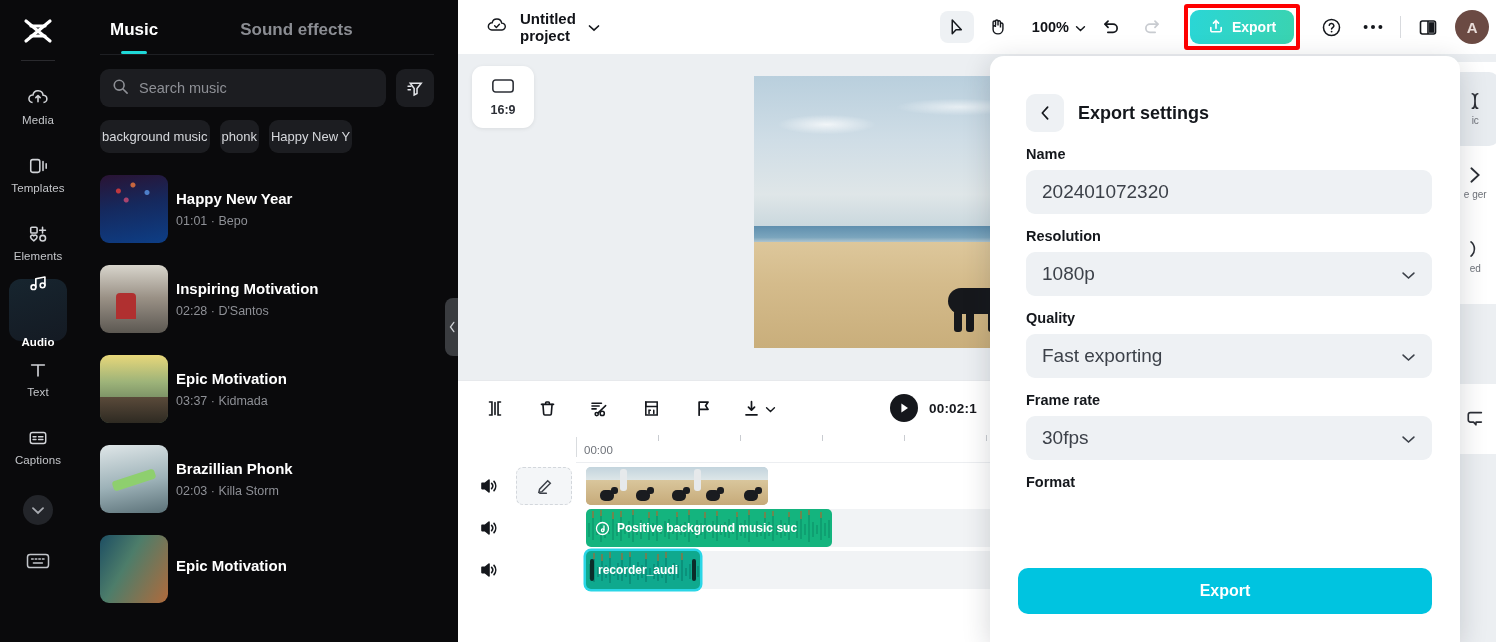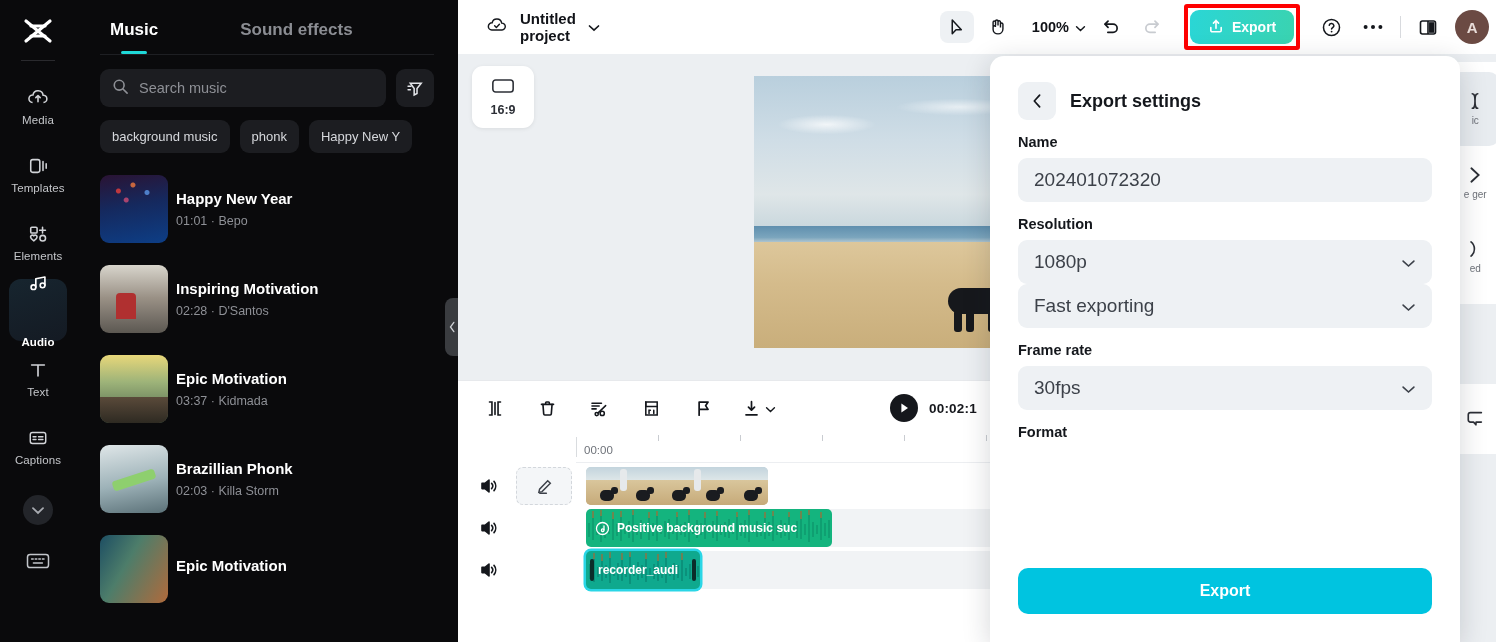--- a/index.html
+++ b/index.html
@@ -54,21 +54,21 @@
     display: flex; align-items: center; gap: 10px; padding: 0 12px; cursor: text;
   }
   .search-ph { font-size: 14.5px; color: #8e9096; }
   .filter-btn {
     width: 38px; height: 38px; background: #1c1d21; border-radius: 9px;
     display: flex; align-items: center; justify-content: center; cursor: pointer;
   }
   .chips { display: flex; gap: 10px; padding: 13px 0 0 24px; overflow: hidden; white-space: nowrap; }
   .chip {
     background: #1c1d21; color: #d6d8dc; font-size: 13px; border-radius: 9px;
-    padding: 9px 12px; flex: 0 0 auto; cursor: pointer;
+    padding: 9px 2px; flex: 0 0 auto; cursor: pointer;
   }
   .music-list { padding: 22px 0 0 24px; }
   .m-item { display: flex; gap: 8px; align-items: center; margin-bottom: 22px; cursor: pointer; }
   .m-thumb { width: 68px; height: 68px; border-radius: 9px; flex: 0 0 68px; position: relative; overflow: hidden; }
   .m-title { font-size: 15px; font-weight: 700; color: #fff; margin-bottom: 7px; }
   .m-sub { font-size: 12.5px; color: #8e9096; }
   
   .art-0 { background: linear-gradient(170deg,#2a1333 0%,#15295e 45%,#0d3e86 100%); }
   .art-0::after { content:''; position:absolute; top:4px; left:8px; width:52px; height:30px;
     background: radial-gradient(circle at 20% 40%, rgba(220,60,60,.85) 0 2px, transparent 3px),
@@ -213,21 +213,21 @@
   .rr-ico { color: #2c2f36; display:flex; align-items:center; justify-content:center; }
   .rr-lb { font-size: 10px; color: #6e7279; text-align: center; line-height: 1.15; }
   .rr-tl { position: absolute; right: 0; top: 330px; width: 56px; height: 70px; display:flex; align-items:center; justify-content:center; background:#fff; }
 
   
   .export-panel {
     position: absolute; right: 36px; top: 56px; width: 470px; height: 586px;
     background: #fff; border-radius: 14px 14px 0 0;
     box-shadow: 0 6px 28px rgba(20,25,40,.18); z-index: 20; overflow: hidden;
   }
-  .ep-scroll { padding: 26px 28px 0 28px; height: 100%; }
+  .ep-scroll { padding: 38px 28px 0 28px; height: 100%; margin-left: 8px; }
   .ep-head { display: flex; align-items: center; gap: 14px; margin-bottom: 12px; }
   .ep-back { width: 38px; height: 38px; border-radius: 9px; background: #eef1f4; display: flex; align-items: center; justify-content: center; cursor: pointer; }
   .ep-title { font-size: 18px; font-weight: 700; color: #14171c; }
   .ep-lb { font-size: 14.5px; font-weight: 700; color: #14171c; margin: 14px 0 8px; }
   .ep-field {
     height: 44px; background: #eef1f4; border-radius: 9px; display: flex; align-items: center;
     padding: 0 16px; font-size: 19px; color: #3c4149; cursor: pointer;
   }
   .ep-field.input { cursor: text; }
   .ep-field .chev { margin-left: auto; }
@@ -847,20 +847,21 @@
       <div class="ep-lb">Resolution</div>
       <div class="ep-field">
         <span>1080p</span>
         <span class="chev">
           <svg width="15" height="9" viewBox="0 0 16 10" fill="none" stroke="#3c4149" stroke-width="1.8" stroke-linecap="round">
               <path d="M2 2.4 8 7.8 14 2.4"></path>
             </svg>
         </span>
       </div>
 
+      <div class="ep-lb">Quality</div>
       <div class="ep-field">
         <span>Fast exporting</span>
         <span class="chev">
           <svg width="15" height="9" viewBox="0 0 16 10" fill="none" stroke="#3c4149" stroke-width="1.8" stroke-linecap="round">
               <path d="M2 2.4 8 7.8 14 2.4"></path>
             </svg>
         </span>
       </div>
 
       <div class="ep-lb">Frame rate</div>

